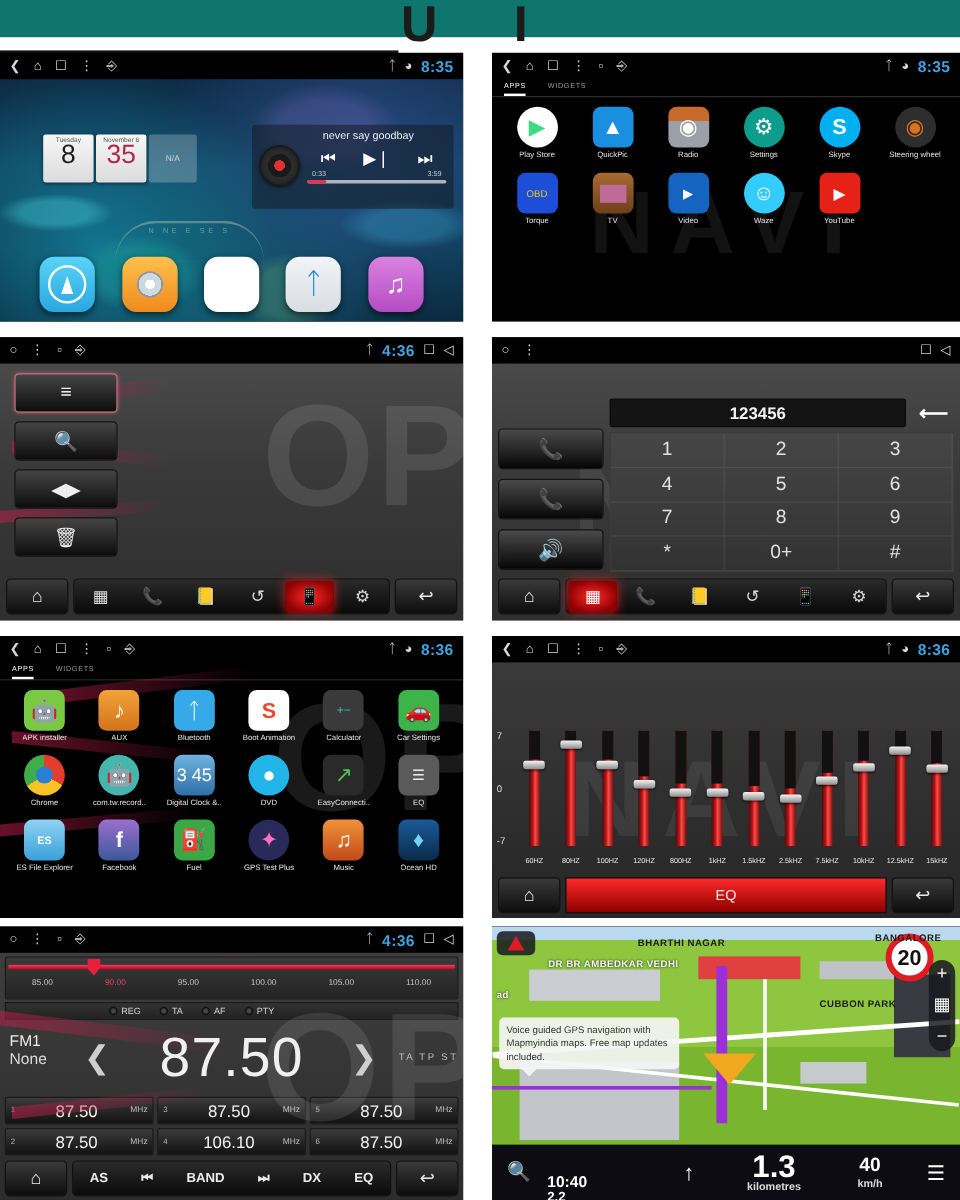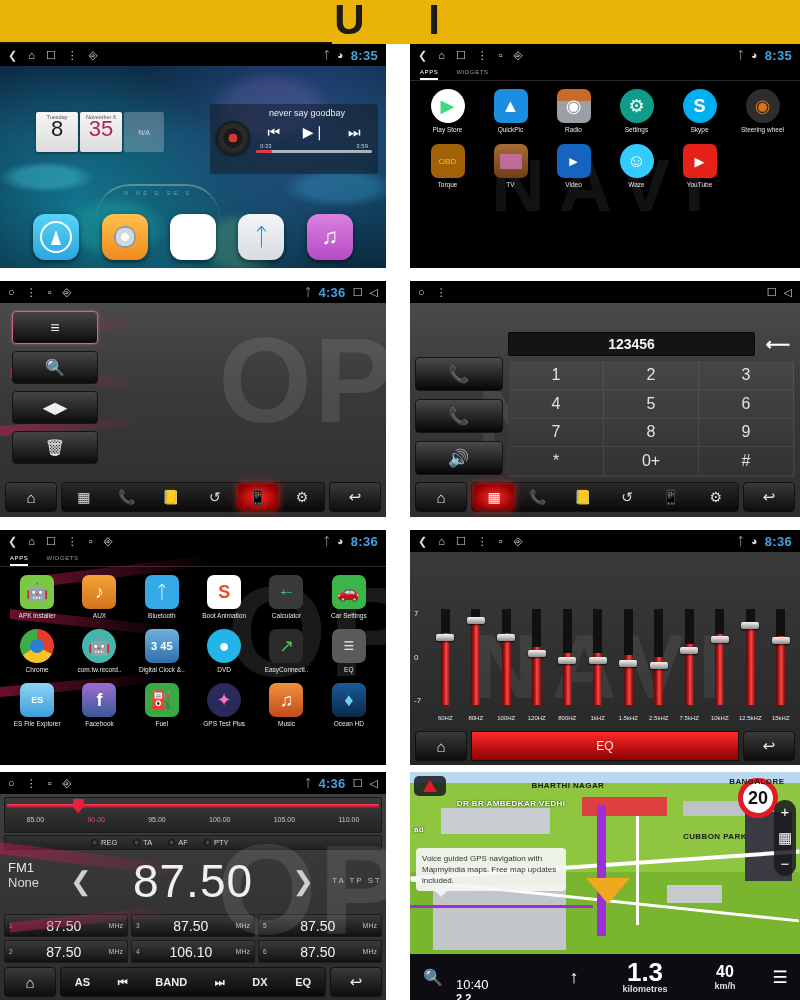--- a/index.html
+++ b/index.html
@@ -4,21 +4,21 @@
 <style>
   * { box-sizing: border-box; margin:0; padding:0; }
   body {
     width:800px; height:1000px; background:#ffffff;
     font-family:"Liberation Sans", sans-serif;
     overflow:hidden;
   }
   .page { position:relative; width:800px; height:1000px; }
 
   
-  .banner { position:absolute; left:0; top:0; width:800px; height:44px; background:#eab308; }
+  .banner { position:absolute; left:0; top:0; width:800px; height:31px; background:#0f766e; }
   .banner .txt {
     position:absolute; left:0; top:-4px; width:800px; text-align:center;
     font-size:42px; font-weight:bold; color:#1b1b1b; letter-spacing:26px;
     font-family:"Liberation Sans", sans-serif;
   }
   .banner .rule { position:absolute; left:0; top:42px; width:332px; height:3px; background:#111; }
 
   
   .panel { position:absolute; background:#000; overflow:hidden; }
   .pL { left:0; width:386px; }
@@ -241,21 +241,21 @@
   .zoomstack { position:absolute; right:4px; top:28px; width:22px; background:rgba(25,25,30,.85);
     border-radius:11px; display:flex; flex-direction:column; align-items:center; gap:14px; padding:6px 0; }
   .zoomstack div { color:#fff; font-size:15px; line-height:12px; }
   .warn-badge { position:absolute; left:4px; top:4px; width:32px; height:20px; border-radius:5px;
     background:rgba(25,25,30,.85); display:flex; align-items:center; justify-content:center; }
   .warn-tri { width:0;height:0;border-left:7px solid transparent;border-right:7px solid transparent;
     border-bottom:12px solid #e01b24; position:relative; }
   .navbar { position:absolute; left:0; right:0; bottom:0; height:46px; background:#0c0c12;
     display:flex; align-items:center; color:#fff; }
   .nb-seg { display:flex; flex-direction:column; align-items:center; justify-content:center; }
-  .nb-eta { font-size:13px; font-weight:normal; line-height:14px;margin-top:28px; }
+  .nb-eta { font-size:13px; font-weight:bold; line-height:14px;margin-top:28px; }
   .nb-sub { font-size:11px; font-weight:bold; line-height:12px; }
   .nb-dist { font-size:26px; font-weight:bold; line-height:24px; }
   .nb-unit { font-size:9px; font-weight:bold; color:#ddd; }
   .nb-speed { font-size:16px; font-weight:bold; }
   .progress-line { position:absolute; left:0; bottom:46px; height:3px; background:#9b30d9; width:47%; }
 </style>
 </head>
 <body>
 
 <div class="page">
@@ -378,21 +378,21 @@
       </div>
       <div class="app-cell">
         <div class="app-ico round" style="background:#00aff0;font-weight:bold">S</div>
         <div class="app-lbl">Skype</div>
       </div>
       <div class="app-cell">
         <div class="app-ico round" style="background:#2d2d2d;color:#d9731a">◉</div>
         <div class="app-lbl">Steering wheel</div>
       </div>
       <div class="app-cell">
-        <div class="app-ico" style="background:#a16207;color:#f5c518;font-size:8px">OBD</div>
+        <div class="app-ico" style="background:#1d4ed8;color:#f5c518;font-size:8px">OBD</div>
         <div class="app-lbl">Torque</div>
       </div>
       <div class="app-cell">
         <div class="app-ico" style="background:linear-gradient(180deg,#a86a32,#6e3f18)">
             <span style="display:block;width:22px;height:15px;background:#c06a9a"></span>
           </div>
         <div class="app-lbl">TV</div>
       </div>
       <div class="app-cell">
         <div class="app-ico" style="background:#1464c0;font-size:11px">▶</div>
@@ -562,21 +562,21 @@
         <div class="app-ico round" style="background:conic-gradient(#e33e2b 0 33%,#f7c325 33% 66%,#3fae4a 66% 100%)">
             <span style="width:14px;height:14px;border-radius:50%;background:#2a7fd4;display:block"></span>
           </div>
         <div class="app-lbl">Chrome</div>
       </div>
       <div class="app-cell">
         <div class="app-ico round" style="background:#46b6ac">🤖</div>
         <div class="app-lbl">com.tw.record..</div>
       </div>
       <div class="app-cell">
-        <div class="app-ico" style="background:linear-gradient(180deg,#6fb3e0,#2e6fa8);font-size:11px;font-weight:bold">3 45</div>
+        <div class="app-ico" style="background:linear-gradient(180deg,#6fb3e0,#2e6fa8);font-size:15px;font-weight:normal">3 45</div>
         <div class="app-lbl">Digital Clock &amp;..</div>
       </div>
       <div class="app-cell">
         <div class="app-ico round" style="background:#23b4e8">●</div>
         <div class="app-lbl">DVD</div>
       </div>
       <div class="app-cell">
         <div class="app-ico" style="background:#2a2a2a;color:#4fc34f">↗</div>
         <div class="app-lbl">EasyConnecti..</div>
       </div>

